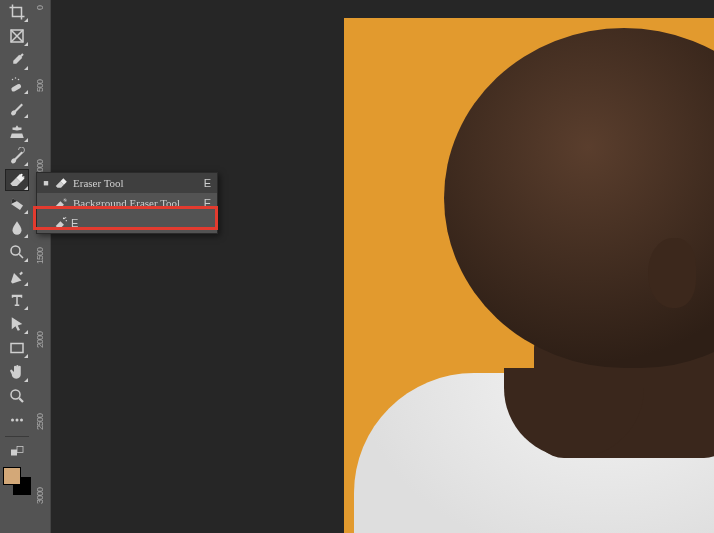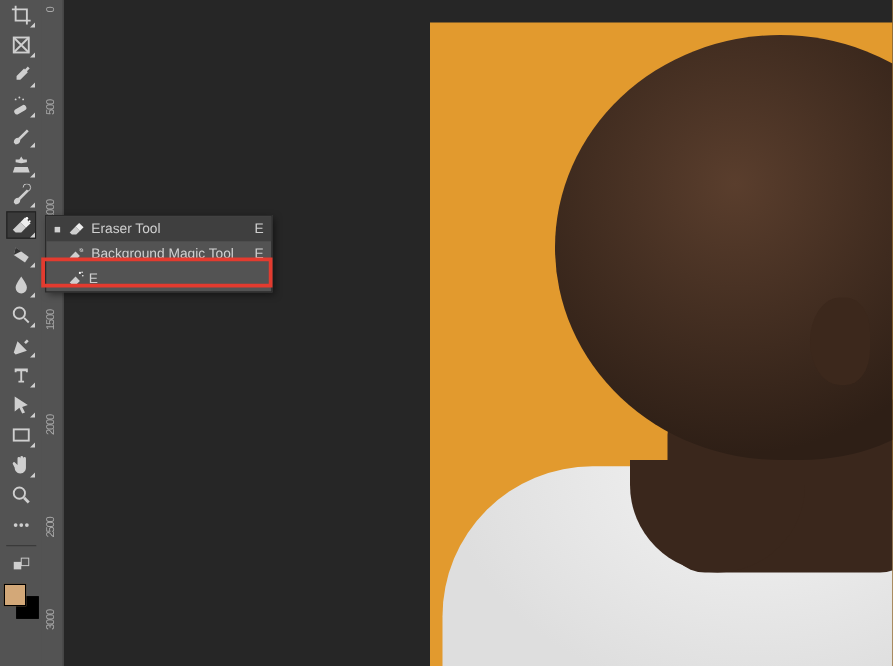--- a/index.html
+++ b/index.html
@@ -160,21 +160,21 @@
     display: inline-flex;
     justify-content: center;
     font-size: 9px;
   }
   .flyout-row .ficon {
     width: 20px;
     display: inline-flex;
     justify-content: center;
   }
   .flyout-row .ficon svg { width: 14px; height: 14px; }
-  .flyout-row .label { flex: 1; padding-left: 2px; }
+  .flyout-row .label { flex: 1; padding-left: 2px; font-family: Liberation Serif, serif; }
   .flyout-row .shortcut { color: #cfcfcf; }
 
   .highlight-box {
     position: absolute;
     border: 3px solid #e33b2f;
     pointer-events: none;
   }
 </style>
 </head>
 <body>
@@ -346,21 +346,21 @@
   </div>
   <div class="flyout-row">
     <span class="dot"></span>
     <span class="ficon">
         <svg viewBox="0 0 24 24">
           <path fill="#cfcfcf" d="M3 17l8-8 6 6-5 5H6l-3-3z"></path>
           <path stroke="#cfcfcf" fill="none" d="M17 5l4 4"></path>
           <circle cx="19" cy="7" r="2" fill="none" stroke="#cfcfcf"></circle>
         </svg>
       </span>
-    <span class="label">Background Magic Tool</span>
+    <span class="label">Background Eraser Tool</span>
     <span class="shortcut">E</span>
   </div>
   <div class="flyout-row">
     <span class="dot"></span>
     <span class="ficon">
         <svg viewBox="0 0 24 24">
           <path fill="#cfcfcf" d="M3 17l8-8 6 6-5 5H6l-3-3z"></path>
           <circle cx="17" cy="4" r="1.5" fill="#fff"></circle>
           <circle cx="21" cy="8" r="1" fill="#fff"></circle>
           <circle cx="20" cy="3" r="1" fill="#fff"></circle>

